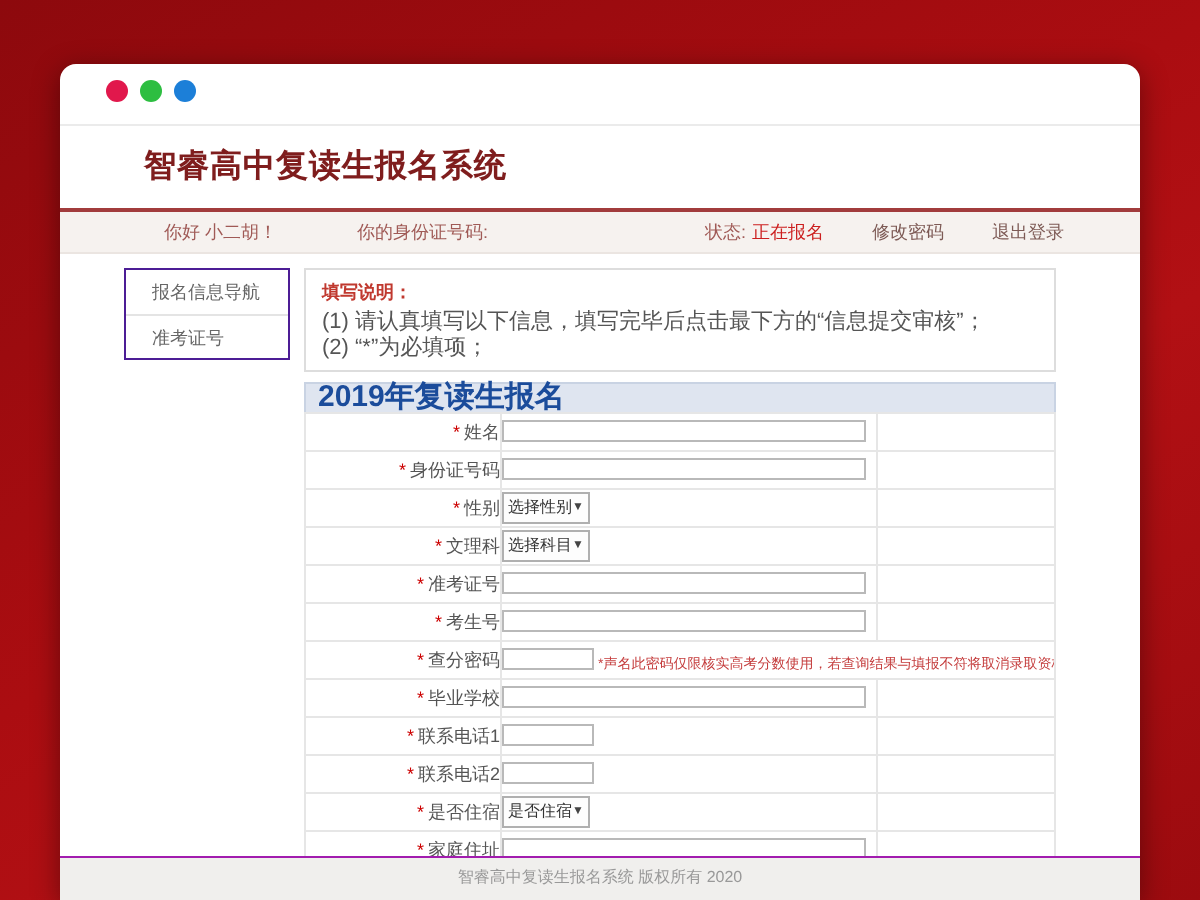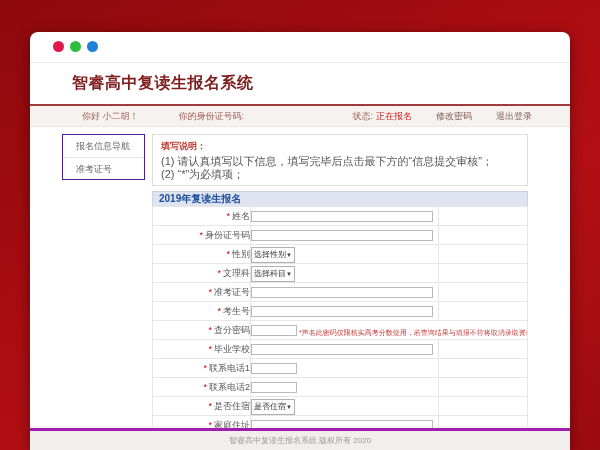--- a/index.html
+++ b/index.html
@@ -27,33 +27,33 @@
   .userlink { color:#7d5a55; text-decoration:none; cursor:pointer; }
   .bodyarea { display:flex; padding:7px 42px 0 32px; align-items:flex-start; }
   .sidebar { width:83px; border:1px solid #4c1d95; flex:none; margin-right:7px; background:#fff; }
   .side-item { height:22px; line-height:22px; padding-left:13px; font-size:9px; color:#666; cursor:default; }
   .side-item + .side-item { border-top:1px solid #e4e4e4; }
   .main { width:376px; flex:none; }
   .notice { border:1px solid #ddd; padding:5px 8px 4px; }
   .notice-title { color:#c0392f; font-weight:bold; font-size:9px; margin-bottom:2px; }
   .notice-line { font-size:11px; color:#555; line-height:13px; white-space:nowrap; }
   .form-box { margin-top:5px; }
-  .form-head { height:15px; line-height:14px; background:#dfe5f0; border:1px solid #c9d3e3; border-bottom:none; color:#1b4c9b; font-weight:bold; font-size:10px; padding-left:6px; }
+  .form-head { height:15px; line-height:14px; background:#dfe5f0; border:1px solid #c9d3e3; border-bottom:none; color:#1b4c9b; font-weight:bold; font-size:15px; padding-left:6px; }
   table.form { width:100%; border-collapse:collapse; table-layout:fixed; }
   table.form td { border:1px solid #e6e6e6; height:14px; padding:0; vertical-align:middle; overflow:hidden; white-space:nowrap; }
   td.lbl-cell { width:98px; text-align:right; padding-right:5px; font-size:9px; color:#555; }
   td.input-cell { width:188px; padding-left:2px; }
   .req { color:#cc0000; margin-right:2px; font-size:9px; }
   input.ti { height:11px; border:1px solid #b9b9b9; background:#fff; font-size:8px; padding:0 2px; vertical-align:middle; font-family:inherit; }
   input.ti.long { width:182px; }
   input.ti.short { width:46px; }
   .select { display:inline-flex; align-items:center; justify-content:space-between; width:44px; height:16px; border:1px solid #b0b0b0; background:#fdfdfd; font-size:8px; color:#333; padding:0 2px; vertical-align:middle; cursor:pointer; }
   .select .arrow { font-size:6px; color:#444; line-height:1; }
   .note { font-size:7px; color:#c43b3b; margin-left:2px; }
-  .footer { position:absolute; left:0; bottom:0; width:100%; height:22px; background:#f0efed; border-top:3px solid #a21caf; text-align:center; font-size:8px; color:#999; line-height:20px; }
+  .footer { position:absolute; left:0; bottom:0; width:100%; height:22px; background:#f0efed; border-top:1px solid #a21caf; text-align:center; font-size:8px; color:#999; line-height:20px; }
 </style>
 </head>
 <body>
 
 <div class="window">
 
   <div class="titlebar">
     <span><span class="dot" style="background: rgb(225, 24, 76);"></span><span class="dot" style="background: rgb(45, 190, 65);"></span><span class="dot" style="background: rgb(28, 127, 216);"></span></span>
   </div>
 

